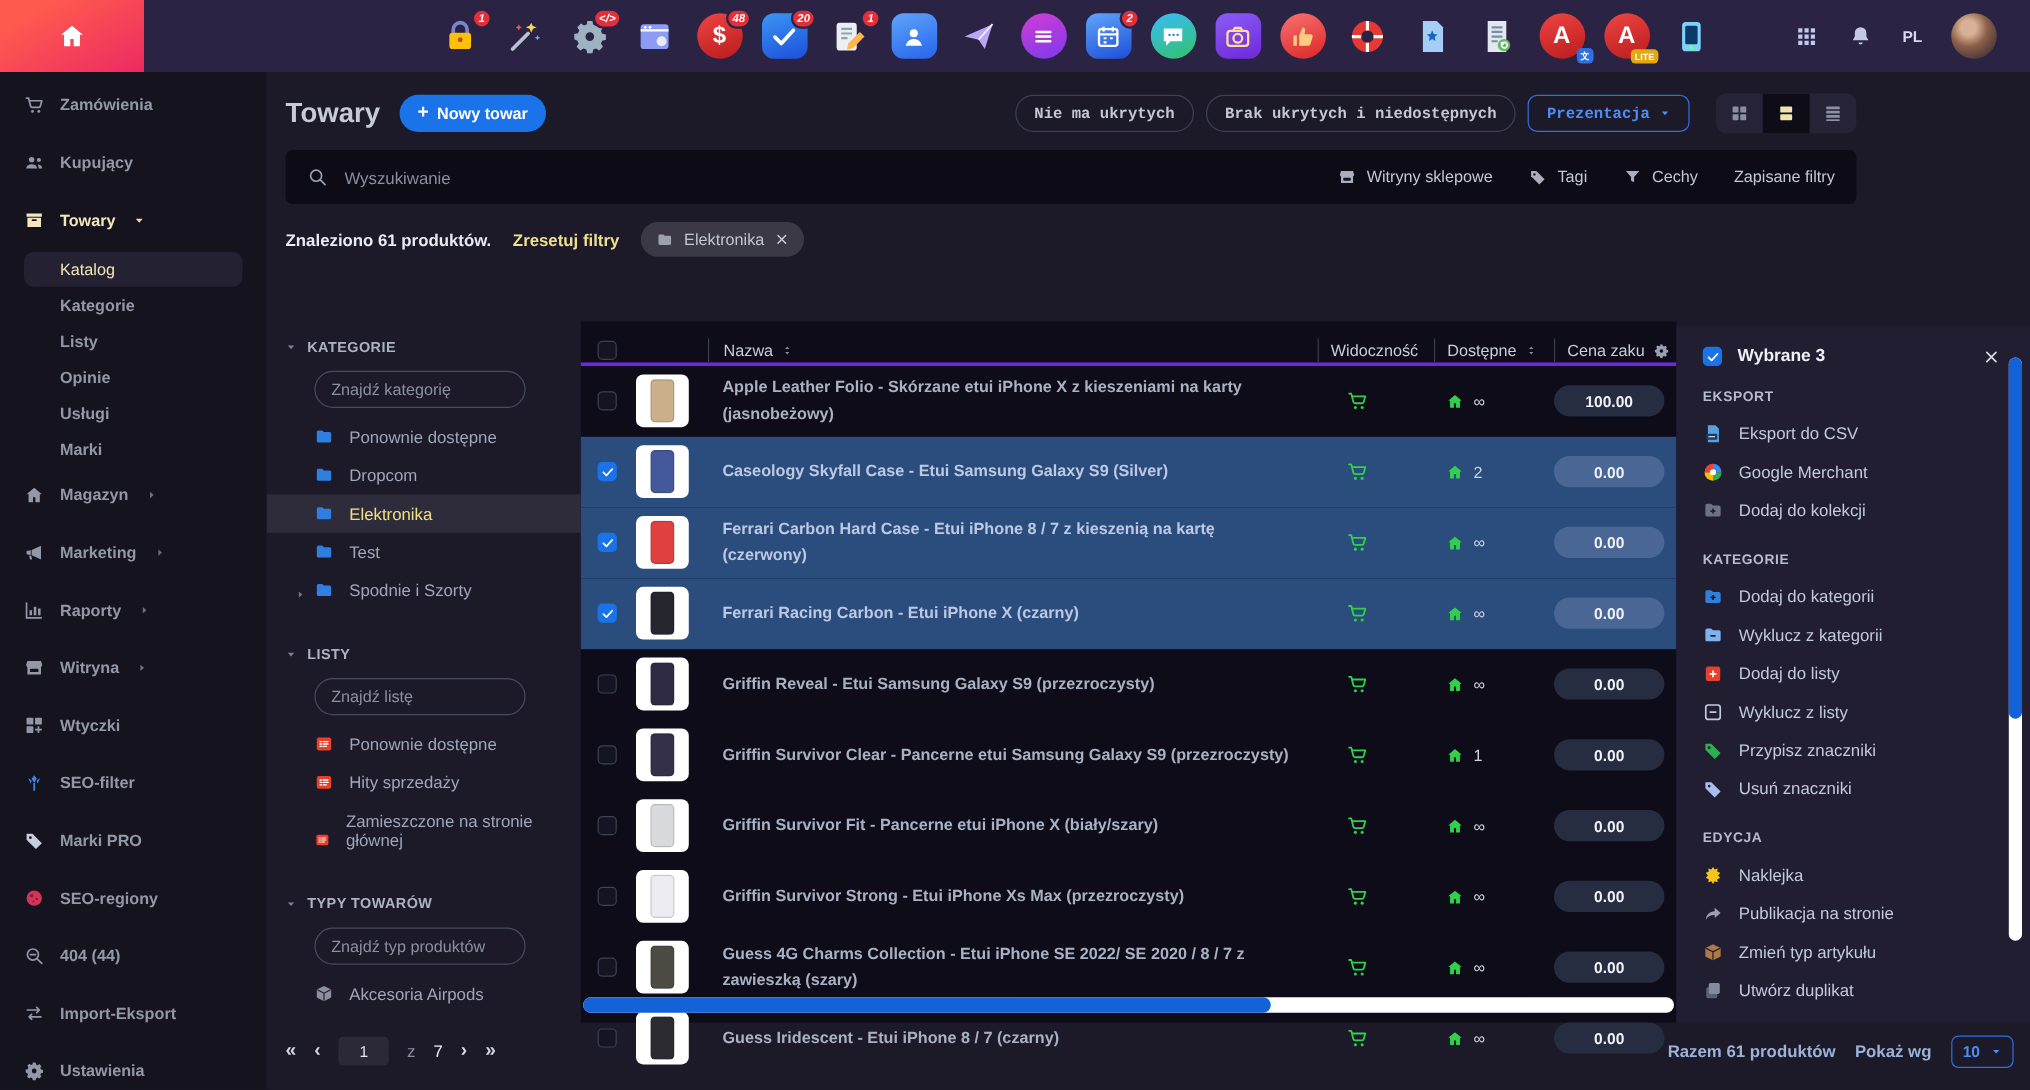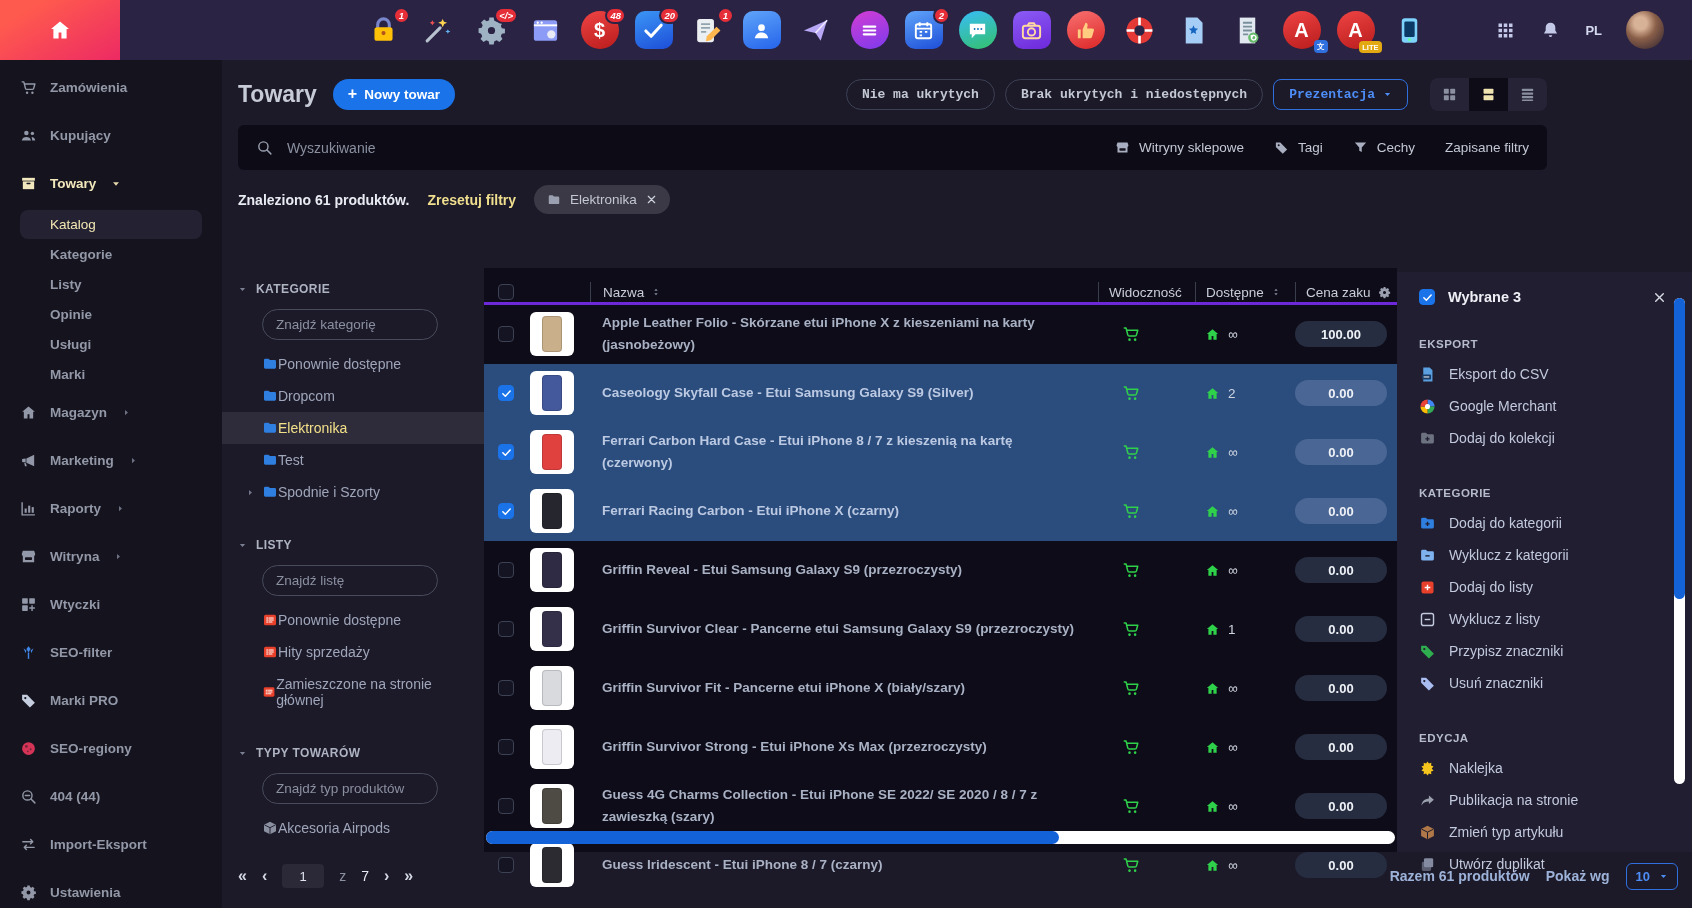--- a/index.html
+++ b/index.html
@@ -75,21 +75,21 @@
 
   
   .content{position:absolute;top:208px;left:0;right:0;bottom:56px}
   .filters{position:absolute;left:0;top:0;bottom:0;width:262px;padding:14px 14px 0 16px;overflow:hidden}
   .fgroup{margin-bottom:30px}
   .fhead{display:flex;align-items:center;gap:9px;color:#aeb3c2;font-size:12px;font-weight:bold;letter-spacing:.4px;cursor:pointer}
   .fhead svg{width:9px;height:9px;color:#7b8093}
   .finput{margin:13px 0 8px 24px;width:176px;height:31px;border:1px solid #474b5c;border-radius:16px;background:none;
           padding:0 13px;color:#c3c8d4;font-size:13.5px;font-family:inherit;outline:none}
   .finput::placeholder{color:#8b90a1}
-  .fitem{display:flex;align-items:center;gap:0;padding:8px 10px 8px 24px;color:#9fa6ba;font-size:14px;cursor:pointer;position:relative}
+  .fitem{display:flex;align-items:flex-end;gap:13px;padding:8px 10px 8px 24px;color:#9fa6ba;font-size:14px;cursor:pointer;position:relative}
   .fitem svg.fic{width:16px;height:16px}
   .fit-arrow{width:9px;height:9px;color:#707588;position:absolute;left:8px}
   .fitem.sel{background:#2e2b3a;color:#f2e089;margin:0 -14px 0 -16px;padding-left:40px}
 
   
   .tablewrap{position:absolute;left:262px;top:0;right:295px;bottom:0;background:#0d0c18}
   .thead{display:flex;align-items:flex-end;height:37px;border-bottom:3px solid #6d28d9;color:#c9cdd9;font-size:13.5px}
   .hc{display:flex;align-items:center;gap:7px;height:20px}
   .hc-cb{width:46px;padding-left:14px}
   .hc-thumb{width:60px}
@@ -122,21 +122,21 @@
              color:#eef1f6;font-size:13px;font-weight:bold;cursor:text}
   .trow.sel .pricepill{background:#4a6694}
   .hscroll{position:absolute;left:2px;right:2px;bottom:8px;height:13px;background:#fff;border-radius:7px;cursor:pointer}
   .hthumb{position:absolute;left:0;top:0;bottom:0;width:63%;background:#1462d8;border-radius:7px}
 
   
   .panel{position:absolute;top:4px;right:0;bottom:0;width:295px;background:#211e31;padding:17px 26px 10px 22px;z-index:10}
   .phead{display:flex;align-items:center;gap:13px}
   .ptitle{font-size:14.5px;font-weight:bold;color:#eef0f6;flex:1}
   .px{width:13px;height:13px;color:#d6dae4;cursor:pointer}
-  .psec{margin-top:33px}
+  .psec{margin-top:20px}
   .psec-title{font-size:11.5px;font-weight:bold;color:#b6bccb;letter-spacing:.5px;margin-bottom:8px}
   .pitem{display:flex;align-items:center;gap:13px;padding:7.5px 0;color:#c3cade;font-size:14px;cursor:pointer}
   .pitem svg{width:17px;height:17px}
   .vscroll{position:absolute;top:26px;right:7px;bottom:68px;width:11px;background:#fff;border-radius:6px;cursor:pointer}
   .vthumb{position:absolute;top:0;left:0;right:0;height:62%;background:#1462d8;border-radius:6px}
 
   
   .bottombar{position:absolute;left:0;right:0;bottom:0;height:56px;display:flex;align-items:center;padding:0 14px 8px 16px}
   .pager{display:flex;align-items:center;gap:15px;color:#d5d9e4;font-size:16px}
   .pbtn{cursor:pointer;color:#d5d9e4;font-weight:bold}

